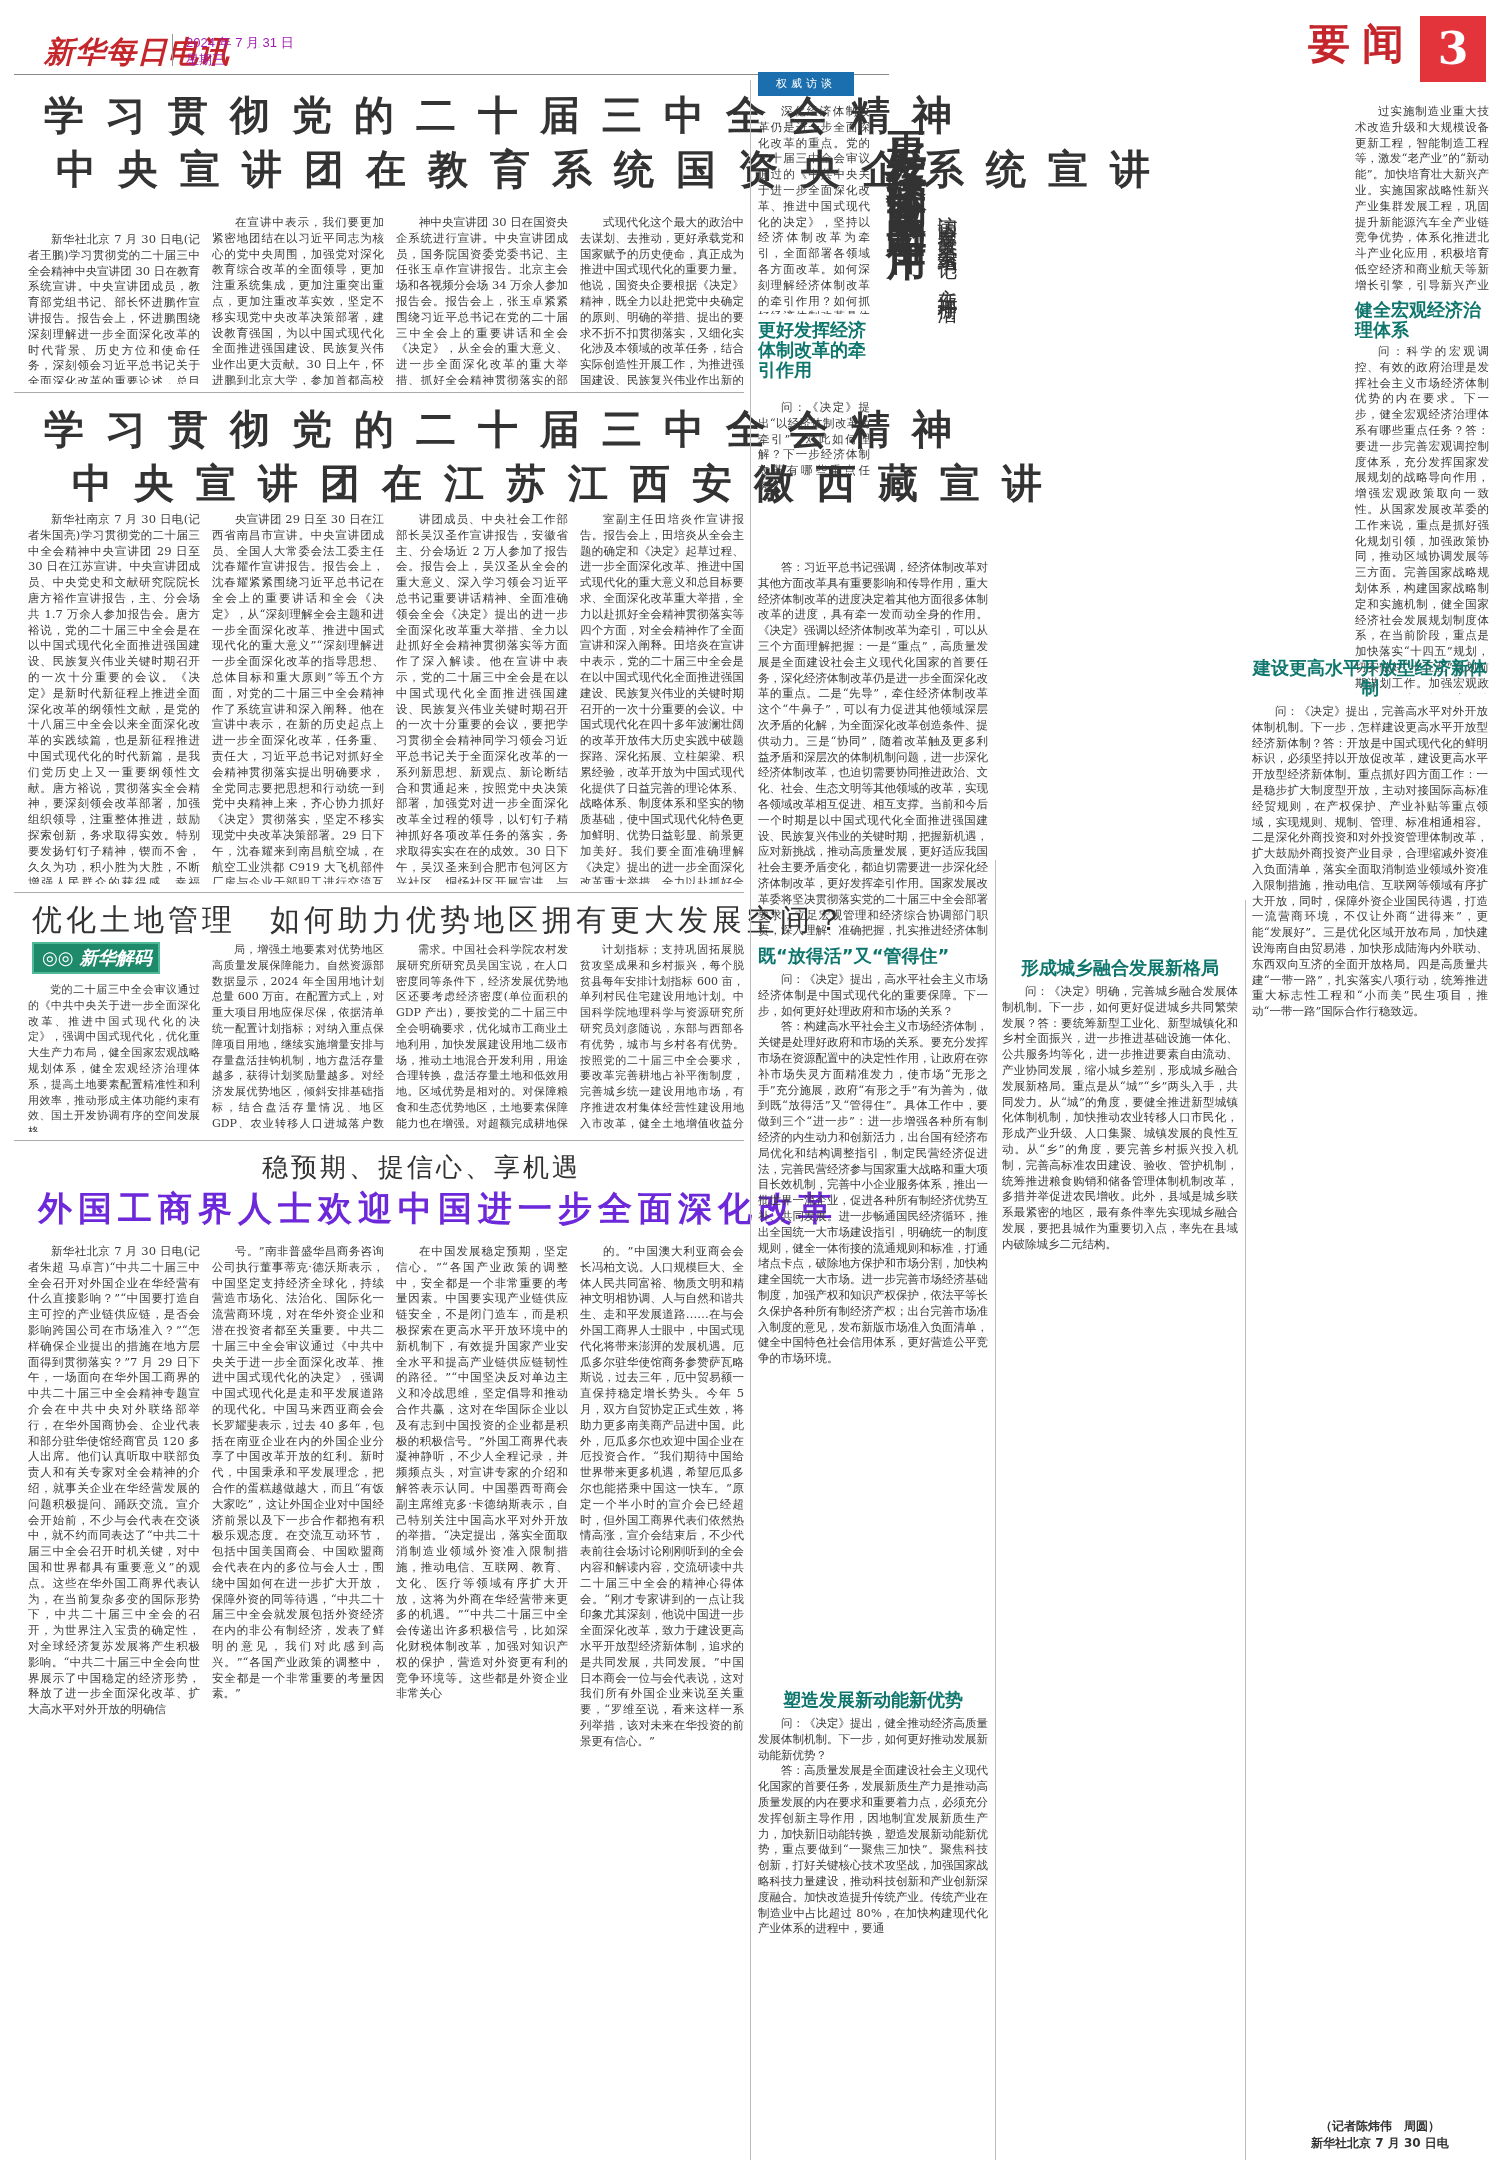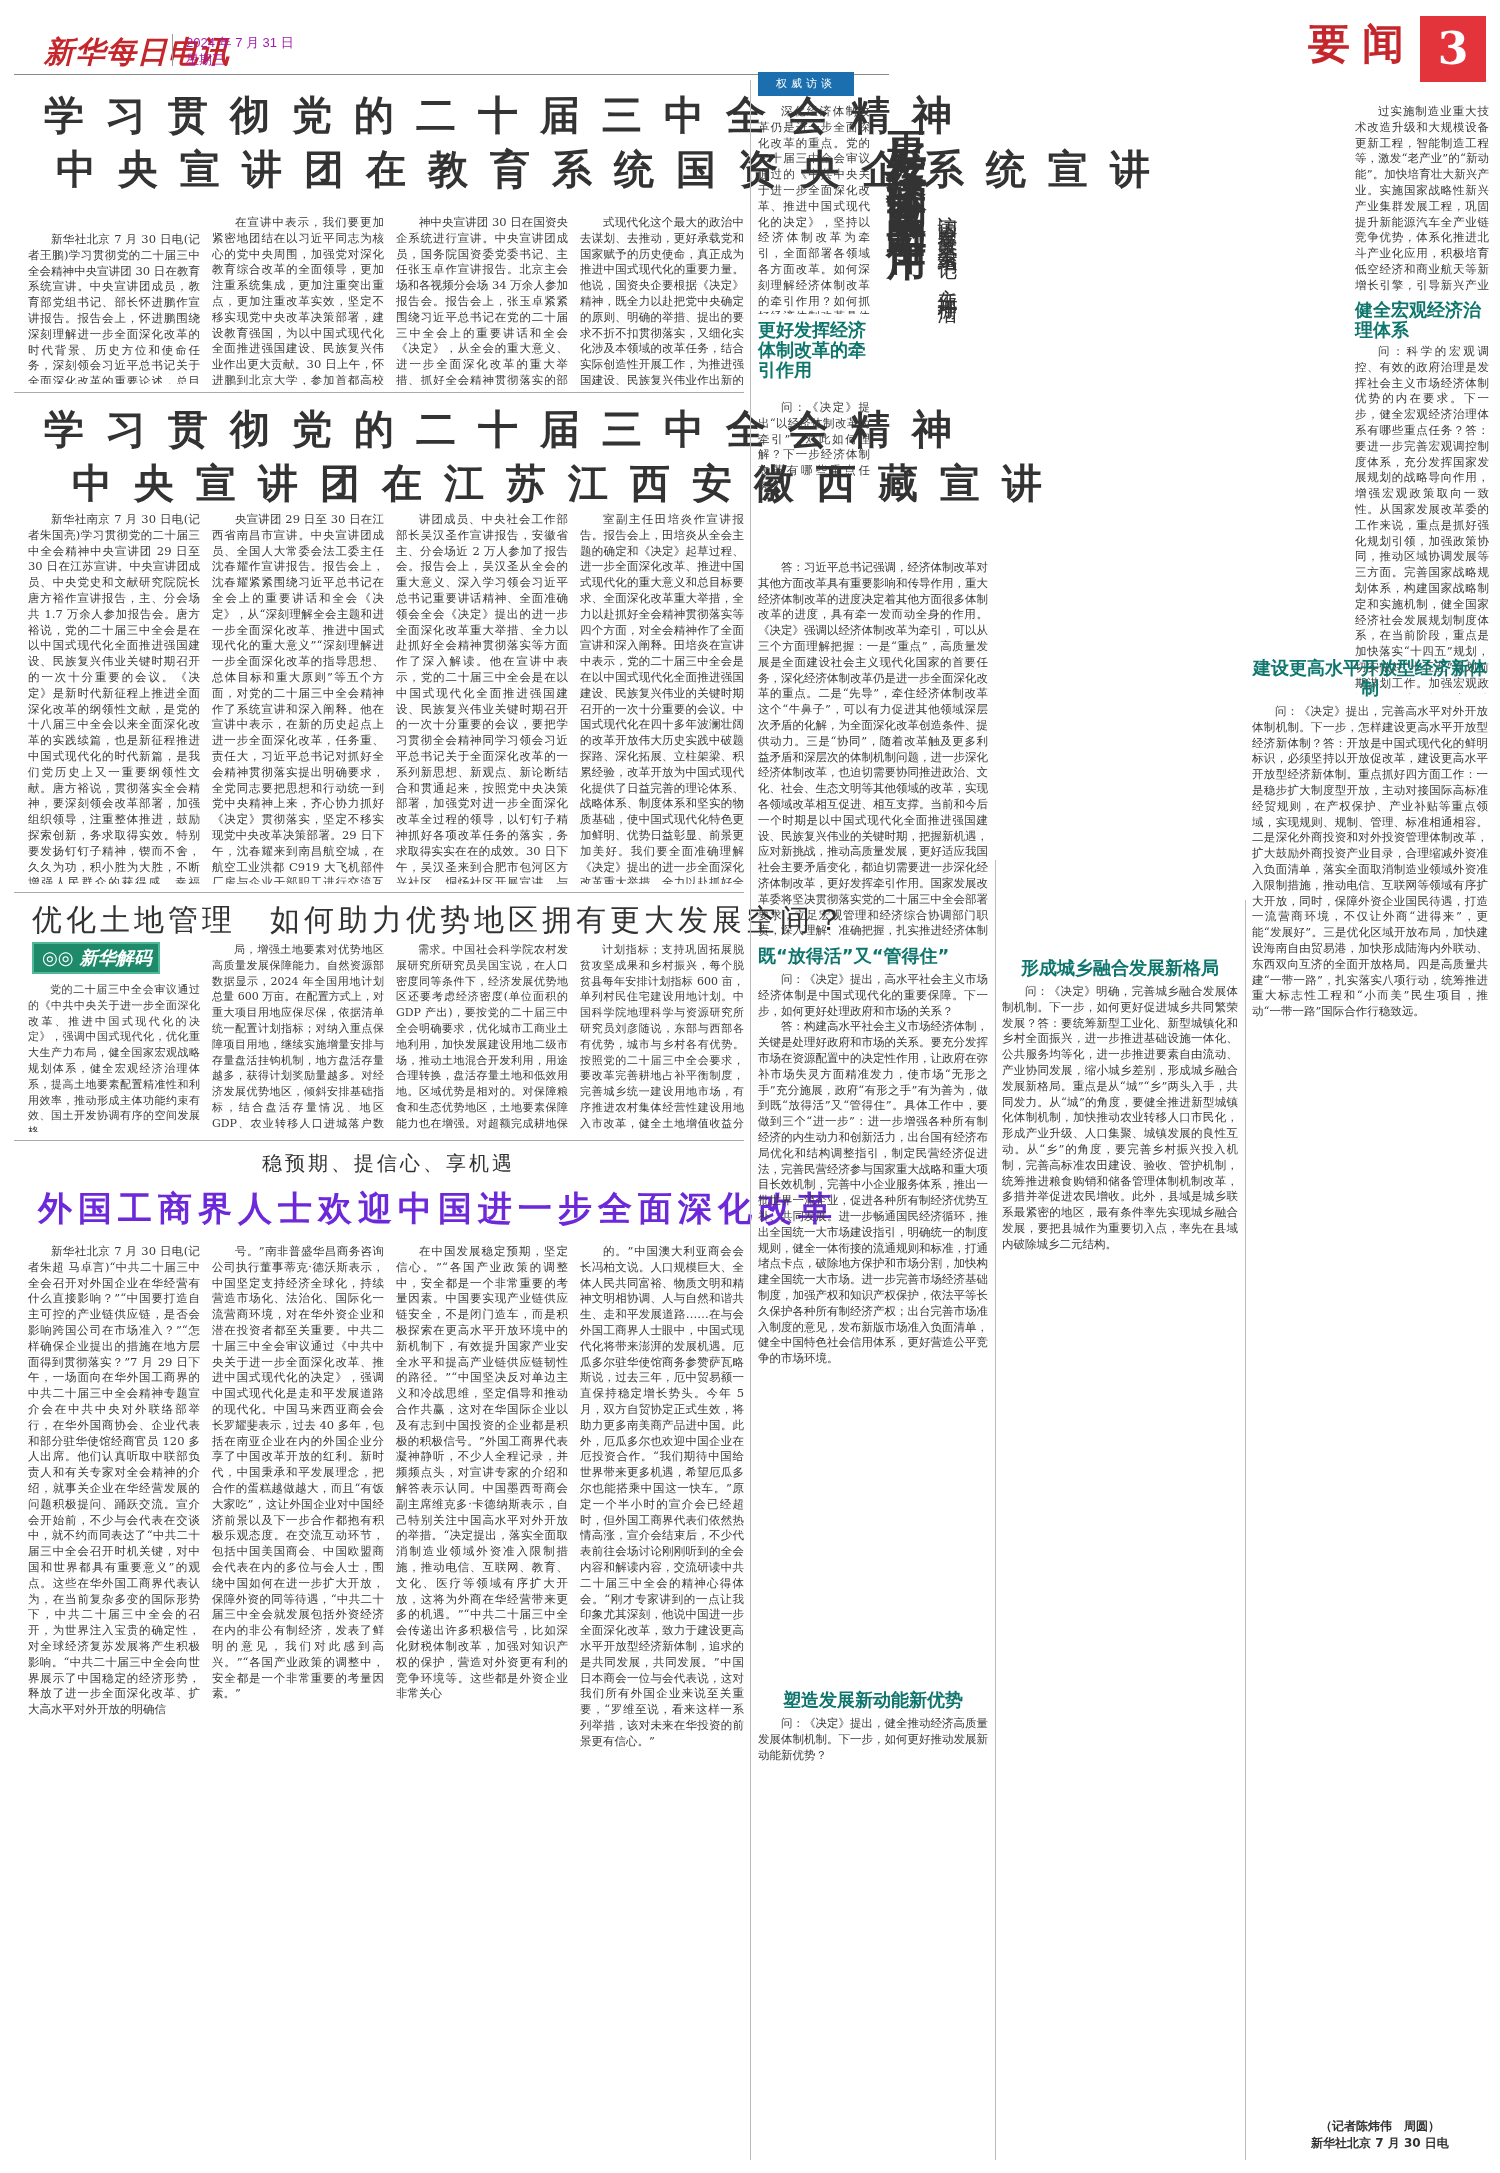--- a/index.html
+++ b/index.html
@@ -16,21 +16,21 @@
 .col{font-size:11.5px;line-height:15.8px;text-align:justify;color:#3a3a3a;overflow:hidden;font-family:"DejaVu Serif",serif}
 .col p{text-indent:2em}
 .vrule{width:1px;background:#bbb}
 .hrule{height:1px;background:#aaa}
 .tag-box{left:758px;top:72px;width:96px;height:24px;background:#1b6fae;color:#fff;font-size:11px;text-align:center;line-height:24px;letter-spacing:4px;font-family:"DejaVu Sans",sans-serif}
 .vtitle{writing-mode:vertical-rl;font-size:40px;font-weight:bold;color:#333;letter-spacing:8px;font-family:"DejaVu Serif",serif}
 .vsub{writing-mode:vertical-rl;font-size:20px;color:#333;letter-spacing:4px;font-family:"DejaVu Sans",sans-serif}
 .subhead{font-size:18px;font-weight:bold;font-family:"DejaVu Sans",sans-serif;color:#0f766e;line-height:20px}
 .hl-light{font-size:30px;color:#333;letter-spacing:4px;white-space:nowrap;font-family:"DejaVu Sans",sans-serif}
 .decode-badge{left:32px;top:1306px;width:128px;height:32px;background:#1e8a6a;color:#fff;font-size:18px;font-weight:bold;font-style:italic;border:2px solid #4fb897;line-height:28px;padding-left:8px;font-family:"DejaVu Sans",sans-serif}
-.kicker{font-size:20px;color:#333;letter-spacing:3px;font-family:Liberation Sans, sans-serif}
+.kicker{font-size:26px;color:#333;letter-spacing:3px;font-family:Liberation Sans, sans-serif}
 .hl-med{font-size:34px;font-weight:bold;color:#6d28d9;letter-spacing:6px;white-space:nowrap;font-family:"DejaVu Serif",serif}
 .dateline{font-size:12px;font-family:"DejaVu Sans",sans-serif;font-weight:bold;color:#333}
 </style>
 </head>
 <body>
 
 <div class="abs masthead-logo">新华每日电讯</div>
 <div class="abs masthead-sep"></div>
 <div class="abs masthead-date">
   <div>2024 年 7 月 31 日</div>
@@ -126,20 +126,21 @@
   <div class="col" style="height:720px;margin-top:6px">
     <p>问：《决定》提出，高水平社会主义市场经济体制是中国式现代化的重要保障。下一步，如何更好处理政府和市场的关系？</p>
     <p>答：构建高水平社会主义市场经济体制，关键是处理好政府和市场的关系。要充分发挥市场在资源配置中的决定性作用，让政府在弥补市场失灵方面精准发力，使市场“无形之手”充分施展，政府“有形之手”有为善为，做到既“放得活”又“管得住”。具体工作中，要做到三个“进一步”：进一步增强各种所有制经济的内生动力和创新活力，出台国有经济布局优化和结构调整指引，制定民营经济促进法，完善民营经济参与国家重大战略和重大项目长效机制，完善中小企业服务体系，推出一批世界一流企业，促进各种所有制经济优势互补、共同发展。进一步畅通国民经济循环，推出全国统一大市场建设指引，明确统一的制度规则，健全一体衔接的流通规则和标准，打通堵点卡点，破除地方保护和市场分割，加快构建全国统一大市场。进一步完善市场经济基础制度，加强产权和知识产权保护，依法平等长久保护各种所有制经济产权；出台完善市场准入制度的意见，发布新版市场准入负面清单，健全中国特色社会信用体系，更好营造公平竞争的市场环境。</p>
   </div>
 </div>
 
 <div class="abs" style="left:758px;top:1690px;width:230px">
   <div class="subhead" style="text-align:center">塑造发展新动能新优势</div>
   <div class="col" style="height:440px;margin-top:6px">
     <p>问：《决定》提出，健全推动经济高质量发展体制机制。下一步，如何更好推动发展新动能新优势？</p>
+    <p>答：高质量发展是全面建设社会主义现代化国家的首要任务，发展新质生产力是推动高质量发展的内在要求和重要着力点，必须充分发挥创新主导作用，因地制宜发展新质生产力，加快新旧动能转换，塑造发展新动能新优势，重点要做到“一聚焦三加快”。聚焦科技创新，打好关键核心技术攻坚战，加强国家战略科技力量建设，推动科技创新和产业创新深度融合。加快改造提升传统产业。传统产业在制造业中占比超过 80%，在加快构建现代化产业体系的进程中，要通</p>
   </div>
 </div>
 
 <div class="abs vrule" style="left:995px;top:860px;height:1300px"></div>
 
 <div class="abs col" style="left:1355px;top:104px;width:134px;height:190px">
     <p>过实施制造业重大技术改造升级和大规模设备更新工程，智能制造工程等，激发“老产业”的“新动能”。加快培育壮大新兴产业。实施国家战略性新兴产业集群发展工程，巩固提升新能源汽车全产业链竞争优势，体系化推进北斗产业化应用，积极培育低空经济和商业航天等新增长引擎，引导新兴产业健康有序发展。加快谋划布局未来产业。建立未来产业投入增长机制，开辟量子科技、生命科学等未来产业新赛道，开展“人工智能+”行动，布局建设一批未来产业先导区。</p>
   </div>
 <div class="abs" style="left:1355px;top:300px;width:134px">
   <div class="subhead">健全宏观经济治理体系</div>

